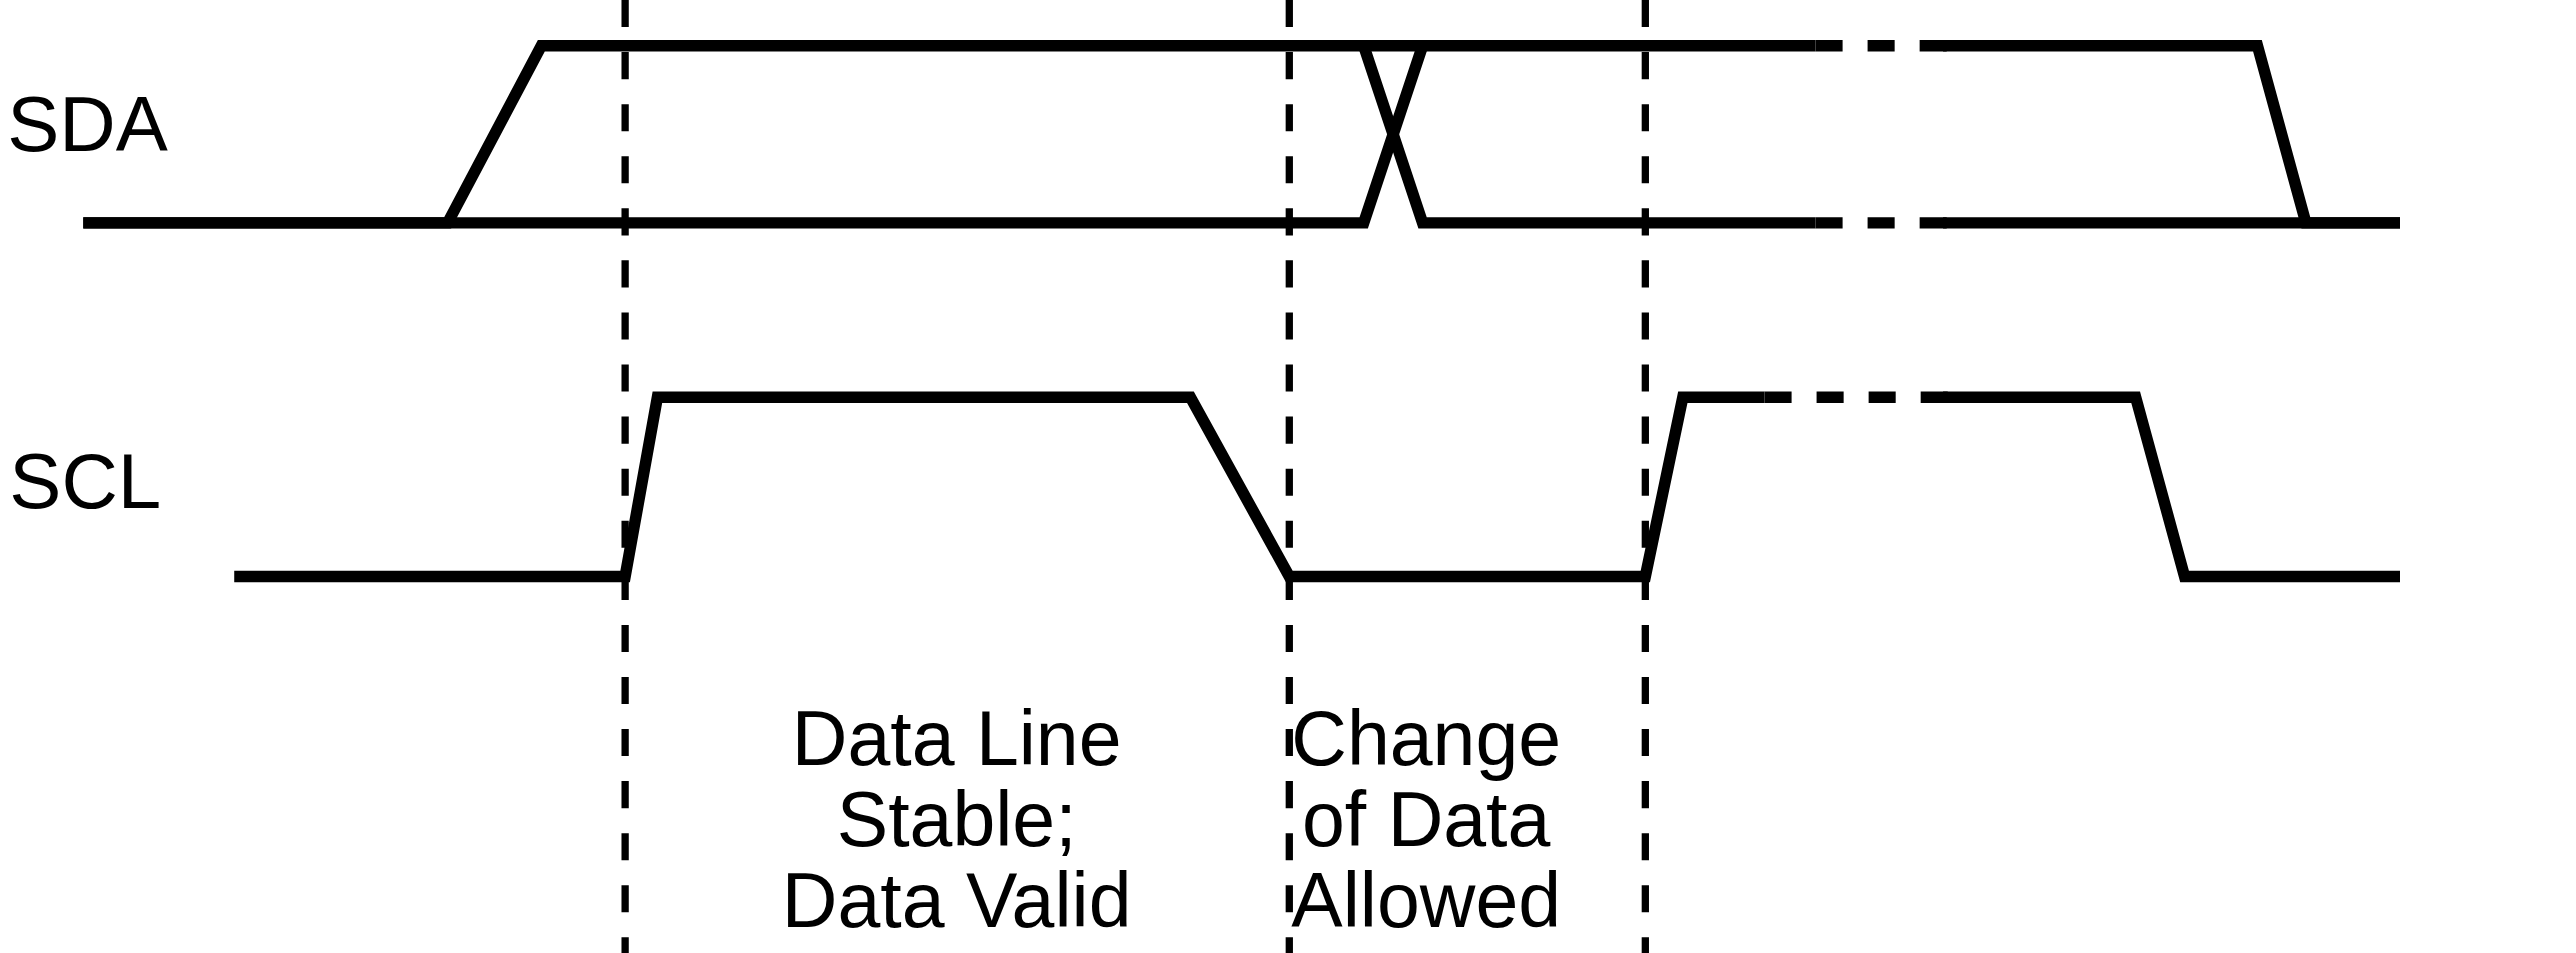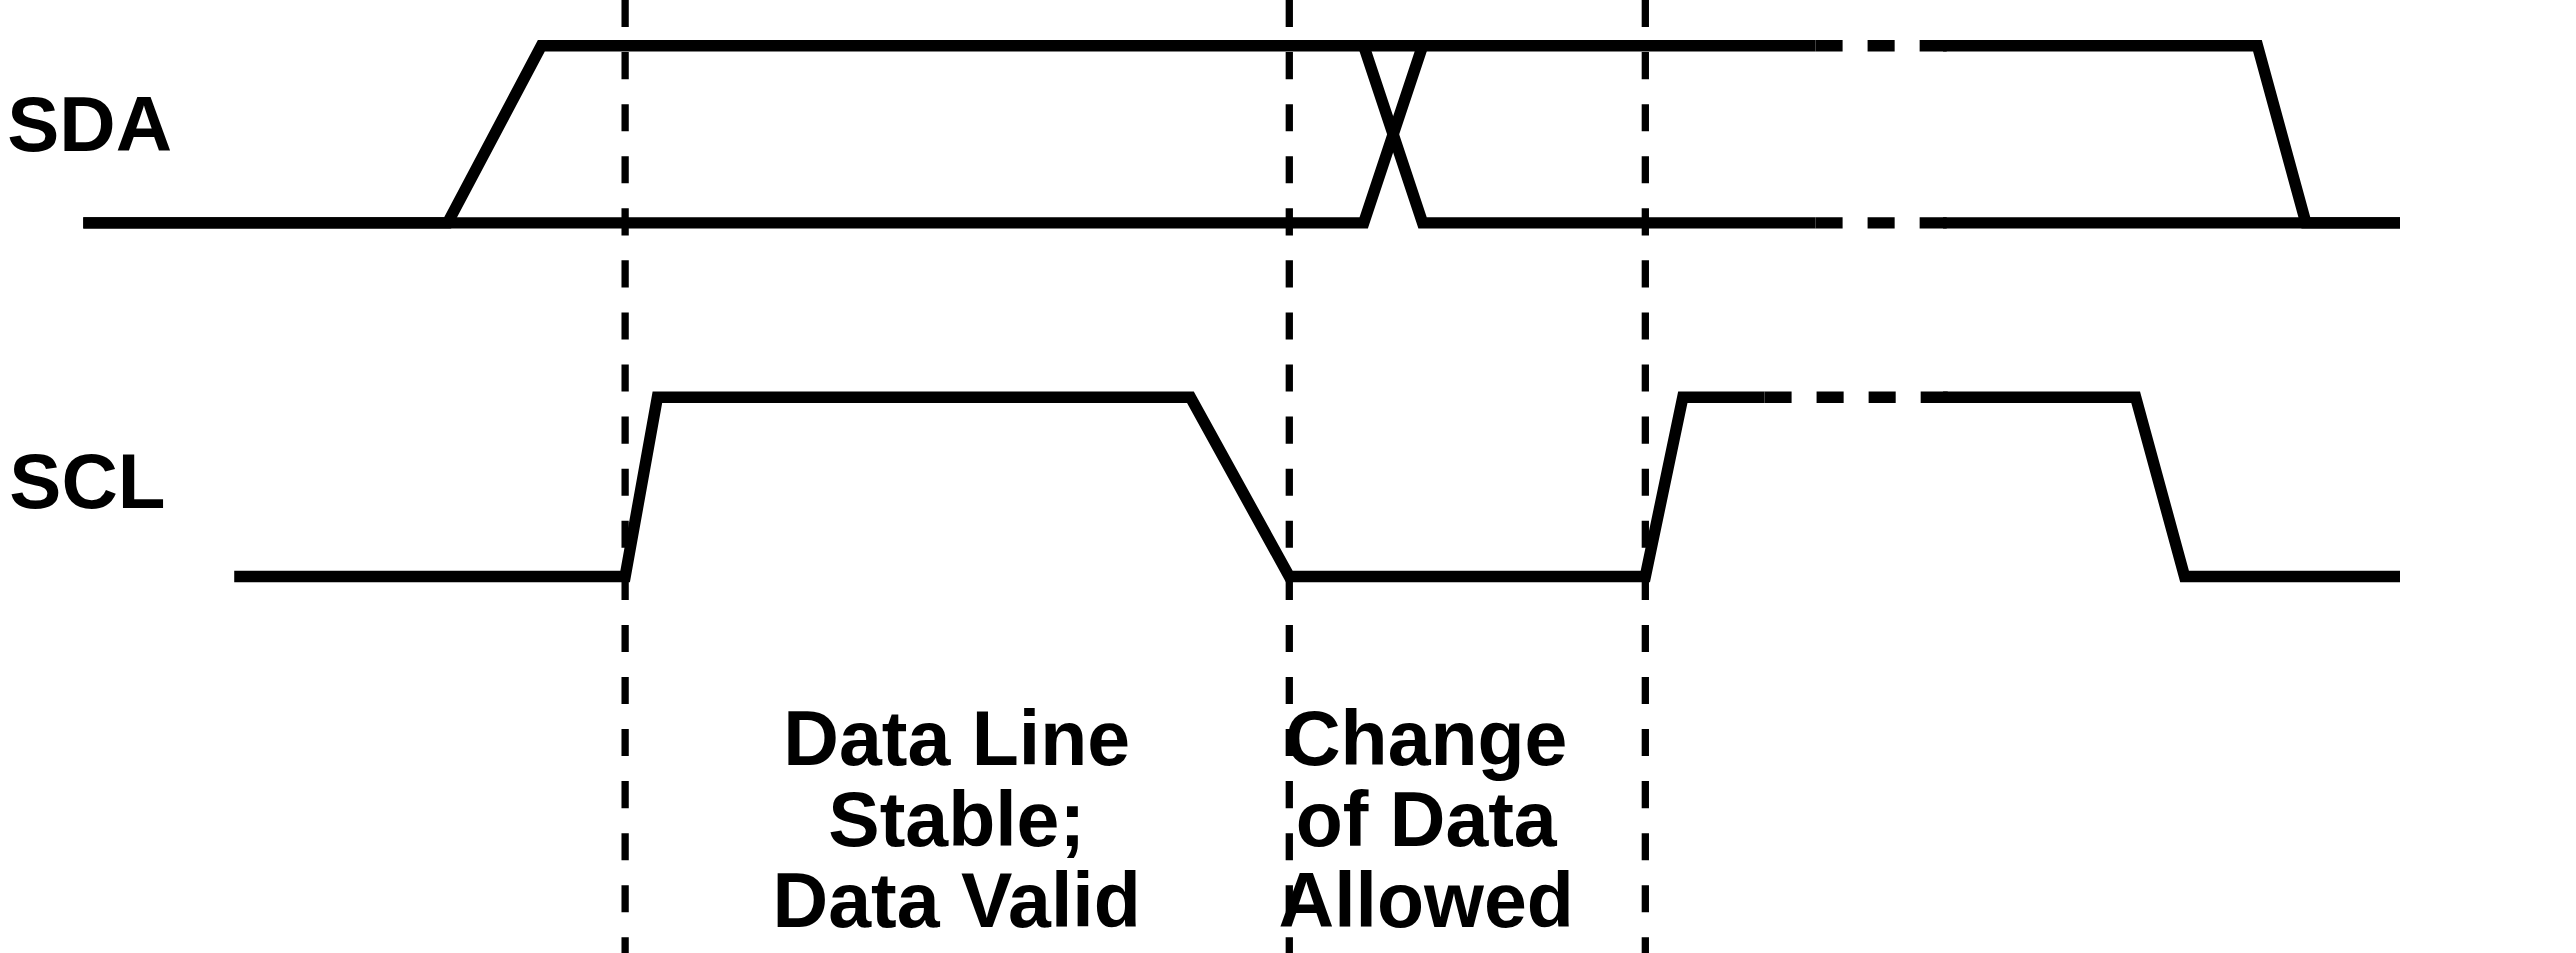--- a/index.html
+++ b/index.html
@@ -9,21 +9,20 @@
   }
   body {
     font-family: "Liberation Sans", sans-serif;
   }
   #diagram-root {
     position: relative;
     width: 2400px;
     height: 954px;
     background: #ffffff;
     overflow: hidden;
-    font-weight: bold;
   }
   #timing-svg {
     position: absolute;
     left: 0;
     top: 0;
     width: 2576px;
     height: 954px;
     display: block;
   }
   .signal-label {

